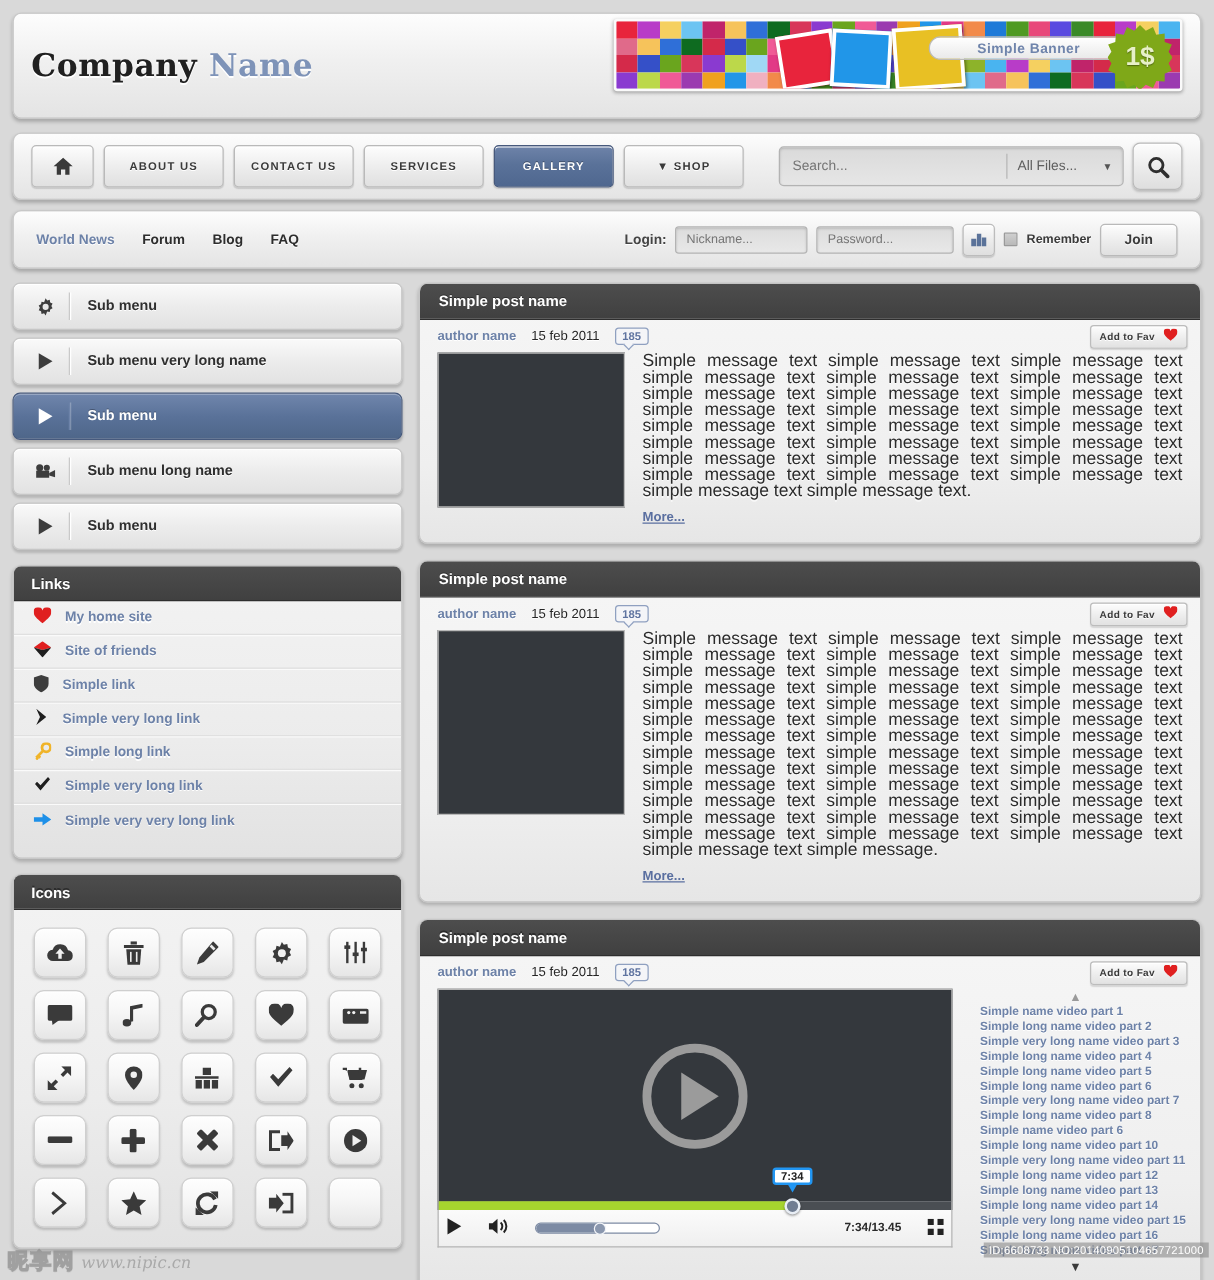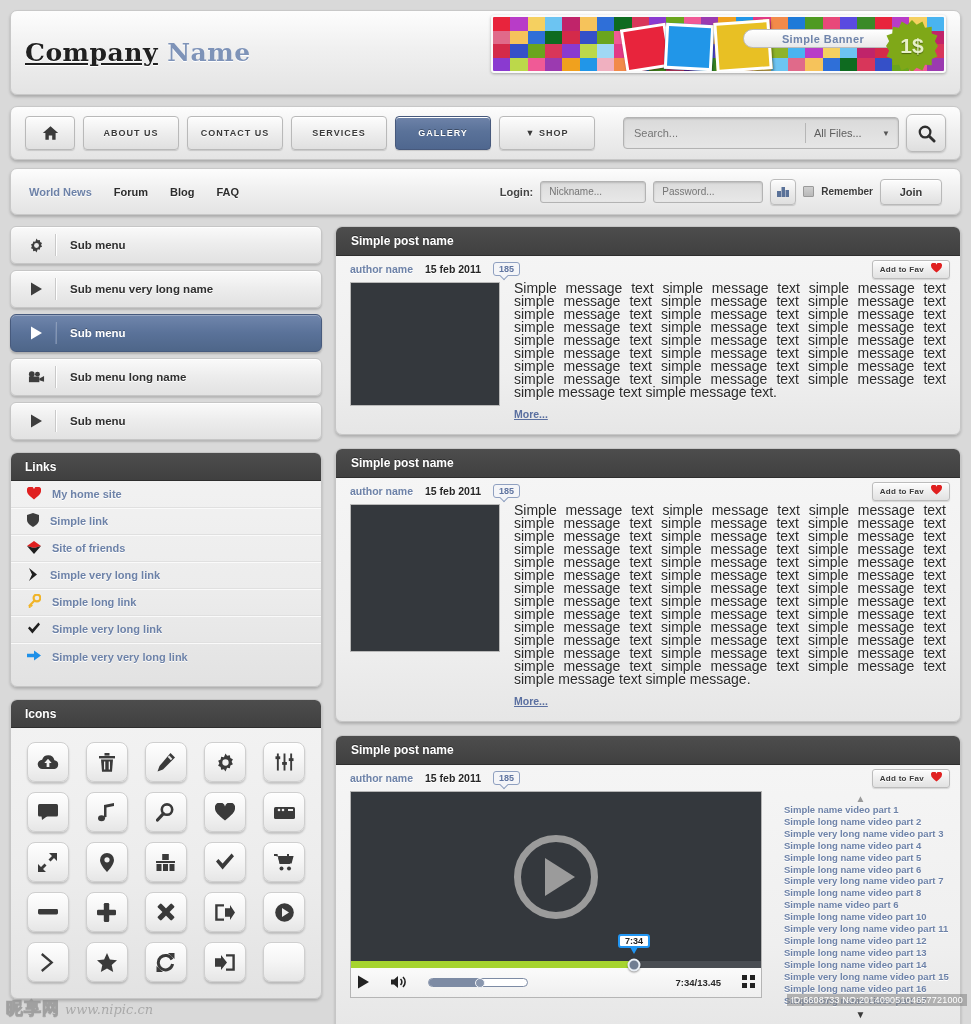--- a/index.html
+++ b/index.html
@@ -22,21 +22,21 @@
     border-radius: 7px;
     box-shadow: 0 2px 3px rgba(0,0,0,.22);
   }
 
   
   .header {
     height: 85px; margin: 0 0 11px 0; display: flex; align-items: center;
     padding: 0 14px; position: relative; overflow: hidden;
   }
   .logo { font-family:"DejaVu Serif", serif; font-size: 25px; font-weight: bold; letter-spacing:.5px; }
-  .logo .c1 { color:#202020; text-shadow: 0 1px 0 #fff; text-decoration: underline; }
+  .logo .c1 { color:#202020; text-shadow: 0 1px 0 #fff; }
   .logo .c2 { color:#7e93b8; text-shadow: 0 1px 0 #fff; }
 
   .banner {
     position:absolute; right:14px; top:4px; width:455px; height:58px;
     border:2px solid #fafafa; border-radius:3px; overflow:hidden;
     box-shadow: 0 1px 3px rgba(0,0,0,.3);
     background:#fff;
   }
   .mosaic { position:absolute; inset:0; display:grid;
     grid-template-columns: repeat(26, 1fr); grid-template-rows: repeat(4, 1fr); }
@@ -175,21 +175,21 @@
 
   
   .post { margin-bottom:13px; border-radius:7px; overflow:hidden;
     background: linear-gradient(to bottom,#f6f6f6 0%,#efefef 70%,#e6e6e6 100%);
     border:1px solid #c6c6c6; box-shadow:0 2px 3px rgba(0,0,0,.2); }
   .post-title { height:29px; background: linear-gradient(to bottom,#4d4d4d,#404040);
     color:#fff; font-size:12px; font-weight:bold; display:flex; align-items:center;
     padding-left:15px; text-shadow:0 -1px 0 rgba(0,0,0,.4); border-bottom:1px solid #2e2e2e; }
   .post-meta { height:26px; display:flex; align-items:center; padding:0 10px 0 14px; gap:12px; }
   .author { font-size:10.5px; font-weight:bold; color:#6d82a8; text-shadow:0 1px 0 #fff; cursor:pointer; }
-  .pdate { font-size:10.5px; font-weight:bold; color:#262626; text-shadow:0 1px 0 #fff; }
+  .pdate { font-size:10.5px; font-weight:normal; color:#262626; text-shadow:0 1px 0 #fff; }
   .badge { position:relative; font-size:9px; font-weight:bold; color:#5f74a0;
     border:1px solid #8fa0c0; border-radius:3px; padding:1px 5px; background:#f4f5f8; }
   .badge:after { content:""; position:absolute; left:7px; bottom:-4px; width:5px; height:5px;
     background:#f4f5f8; border-right:1px solid #8fa0c0; border-bottom:1px solid #8fa0c0; transform:rotate(45deg); }
   .fav-btn { margin-left:auto; height:19px; display:flex; align-items:center; gap:7px; padding:0 7px;
     background: linear-gradient(to bottom,#fdfdfd,#ededed 55%,#e2e2e2); border:1px solid #bcbcbc;
     border-radius:3px; box-shadow:0 1px 1px rgba(0,0,0,.13), inset 0 1px 0 #fff; cursor:pointer;
     font-size:8px; font-weight:bold; letter-spacing:.3px; color:#3a3a3a; text-shadow:0 1px 0 #fff; }
   .post-body { display:flex; padding:0 14px 14px 14px; gap:14px; }
   .thumb { width:150px; flex:none; background:#34383d; border:1px solid #b9b9b9; }
@@ -478,34 +478,34 @@
           <div class="link-row">
             <span>
               <svg width="14" height="13" viewBox="0 0 14 13">
                   <path fill="#e02020" d="M7 12.5 C2 8.6 0 6.4 0 4 A3.6 3.6 0 0 1 7 2.3 A3.6 3.6 0 0 1 14 4 C14 6.4 12 8.6 7 12.5 Z"></path>
                 </svg>
             </span>
             <span class="lr-label">My home site</span>
           </div>
           <div class="link-row">
             <span>
-              <svg width="12" height="14" viewBox="0 0 12 14">
-                  <path fill="#3d3d3d" d="M6 0 L12 2 V7 C12 11 6 14 6 14 S0 11 0 7 V2 Z"></path>
-                </svg>
-            </span>
-            <span class="lr-label">Simple link</span>
-          </div>
-          <div class="link-row">
-            <span>
               <svg width="14" height="13" viewBox="0 0 14 13">
                   <path fill="#e02020" d="M7 0 L14 5 L7 7 L0 5 Z"></path>
                   <path fill="#1f1f1f" d="M0 5 L7 7 L14 5 L7 13 Z"></path>
                 </svg>
             </span>
             <span class="lr-label">Site of friends</span>
+          </div>
+          <div class="link-row">
+            <span>
+              <svg width="12" height="14" viewBox="0 0 12 14">
+                  <path fill="#3d3d3d" d="M6 0 L12 2 V7 C12 11 6 14 6 14 S0 11 0 7 V2 Z"></path>
+                </svg>
+            </span>
+            <span class="lr-label">Simple link</span>
           </div>
           <div class="link-row">
             <span>
               <svg width="12" height="13" viewBox="0 0 12 13">
                   <path fill="#1f1f1f" d="M2 0 L10 6.5 L2 13 L5 6.5 Z"></path>
                 </svg>
             </span>
             <span class="lr-label">Simple very long link</span>
           </div>
           <div class="link-row">

